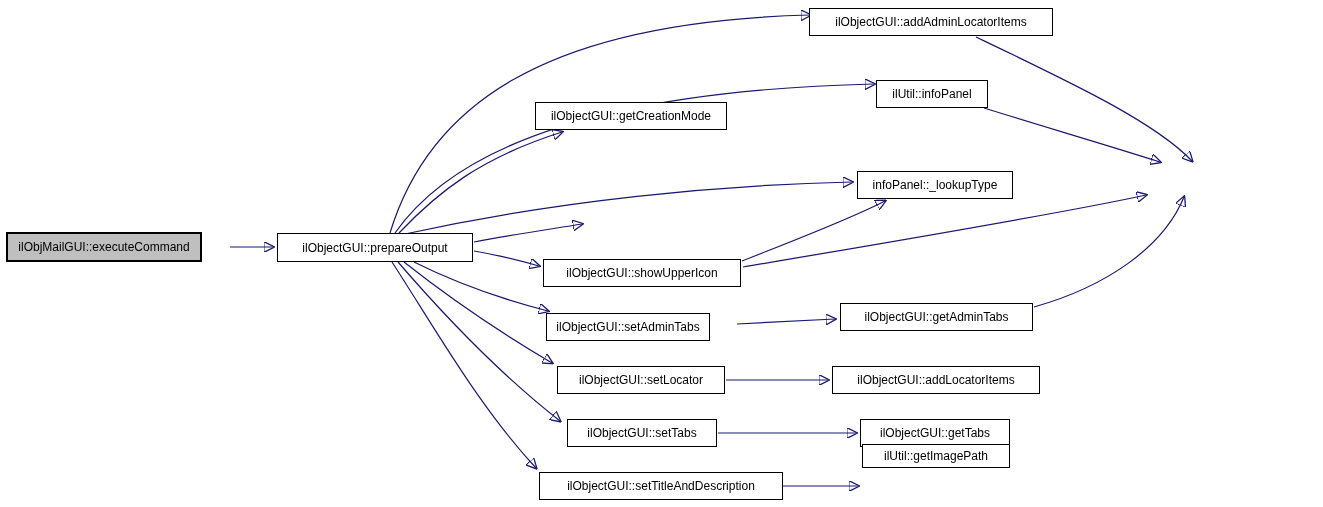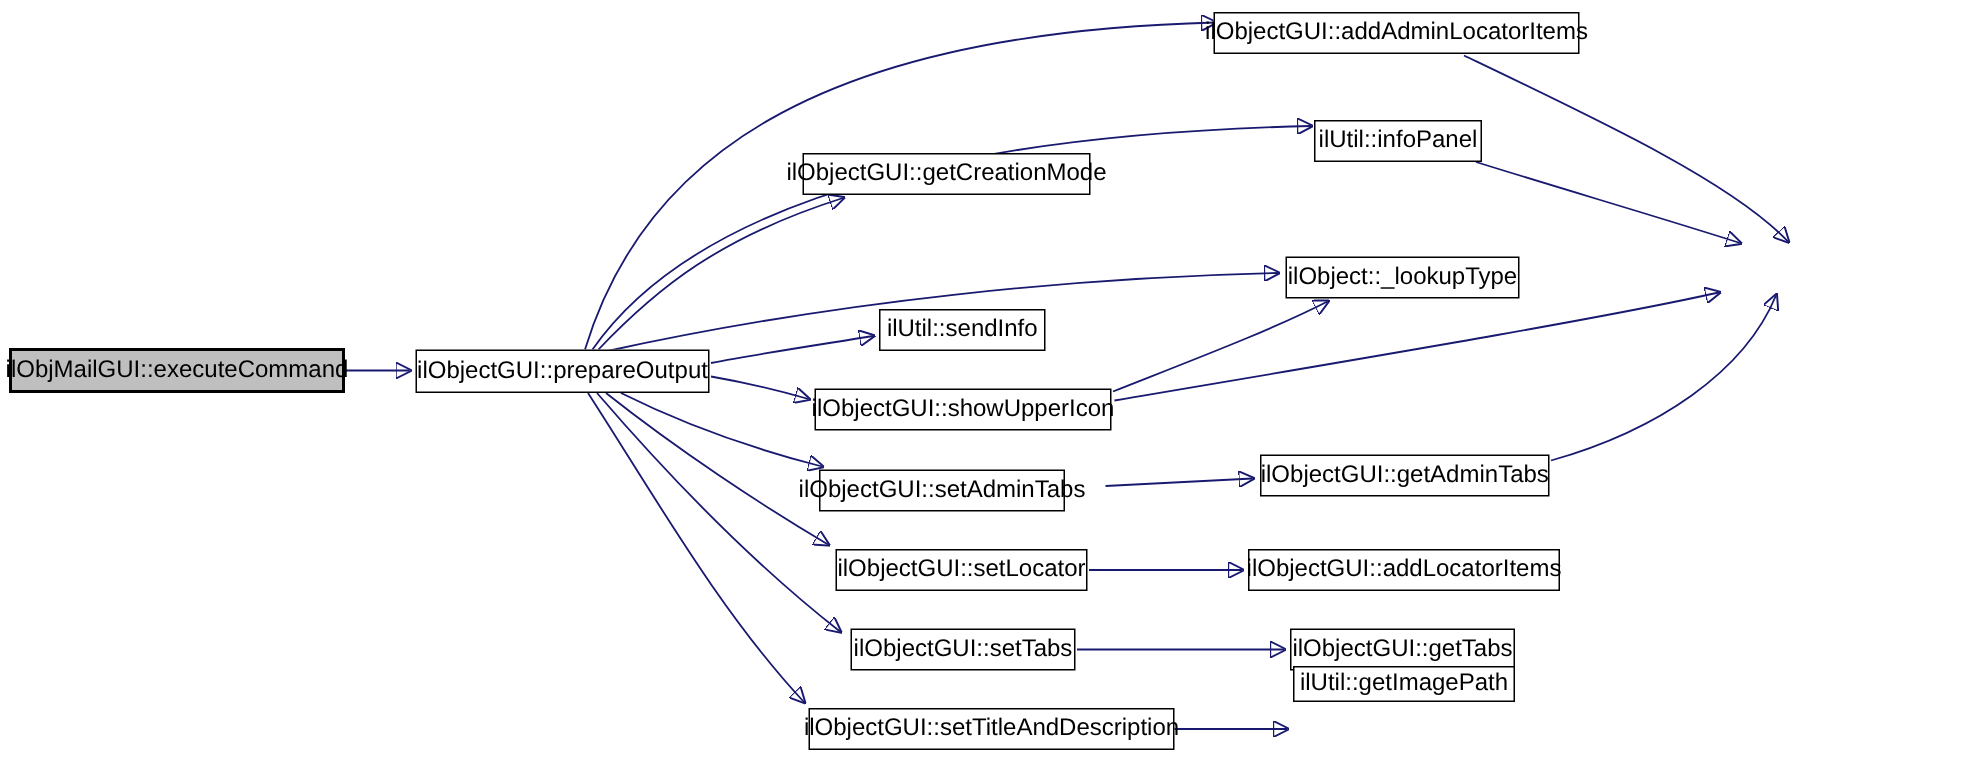--- a/index.html
+++ b/index.html
@@ -19,21 +19,21 @@
     stroke:currentColor;
     stroke-width:1.2;
   }
   .node{
     position:absolute;
     box-sizing:border-box;
     display:flex;align-items:center;justify-content:center;
     background:var(--node-fill,#ffffff);
     border:1px solid var(--node-border,#000000);
     color:var(--text-color,#000000);
-    font-size:16px;
+    font-size:12px;
     white-space:nowrap;
     cursor:pointer;
   }
   .node.root{
     background:var(--root-fill,#bfbfbf);
     border-width:2px;
     cursor:default;
   }
 </style>
 </head>
@@ -62,34 +62,33 @@
     <path marker-end="url(#arrow)" d="M984,108 C1045,127 1110,146 1160,162"></path>
     <path marker-end="url(#arrow)" d="M742,261 C795,240 848,220 885,201"></path>
     <path marker-end="url(#arrow)" d="M743,267 C890,242 1060,214 1146,195"></path>
     <path marker-end="url(#arrow)" d="M1034,307 C1105,287 1163,248 1184,197"></path>
     <path marker-end="url(#arrow)" d="M737,324 L835,319"></path>
     <path marker-end="url(#arrow)" d="M726,380 L828,380"></path>
     <path marker-end="url(#arrow)" d="M718,433 L856,433"></path>
     <path marker-end="url(#arrow)" d="M764,486 L858,486"></path>
   </svg>
 
-  <div class="node root" style="left:6px;top:232px;width:224px;height:30px">ilObjMailGUI::executeCommand</div>
+  <div class="node root" style="left:6px;top:232px;width:196px;height:30px">ilObjMailGUI::executeCommand</div>
 
   <div class="node" style="left:277px;top:233px;width:196px;height:29px">ilObjectGUI::prepareOutput</div>
 
   <div class="node" style="left:809px;top:8px;width:244px;height:28px">ilObjectGUI::addAdminLocatorItems</div>
 
   <div class="node" style="left:876px;top:80px;width:112px;height:28px">ilUtil::infoPanel</div>
 
   <div class="node" style="left:535px;top:102px;width:192px;height:28px">ilObjectGUI::getCreationMode</div>
 
-  <div class="node" style="left:857px;top:171px;width:156px;height:28px">ilObject::_lookupType</div>
+  <div class="node" style="left:857px;top:171px;width:156px;height:28px">infoPanel::_lookupType</div>
 
 
-  <div class="node" style="left:586px;top:206px;width:111px;height:28px">ilUtil::sendInfo</div>
 
   <div class="node" style="left:543px;top:259px;width:198px;height:28px">ilObjectGUI::showUpperIcon</div>
 
   <div class="node" style="left:546px;top:313px;width:164px;height:28px">ilObjectGUI::setAdminTabs</div>
 
   <div class="node" style="left:840px;top:303px;width:193px;height:28px">ilObjectGUI::getAdminTabs</div>
 
   <div class="node" style="left:557px;top:366px;width:168px;height:28px">ilObjectGUI::setLocator</div>
 
   <div class="node" style="left:832px;top:366px;width:208px;height:28px">ilObjectGUI::addLocatorItems</div>

